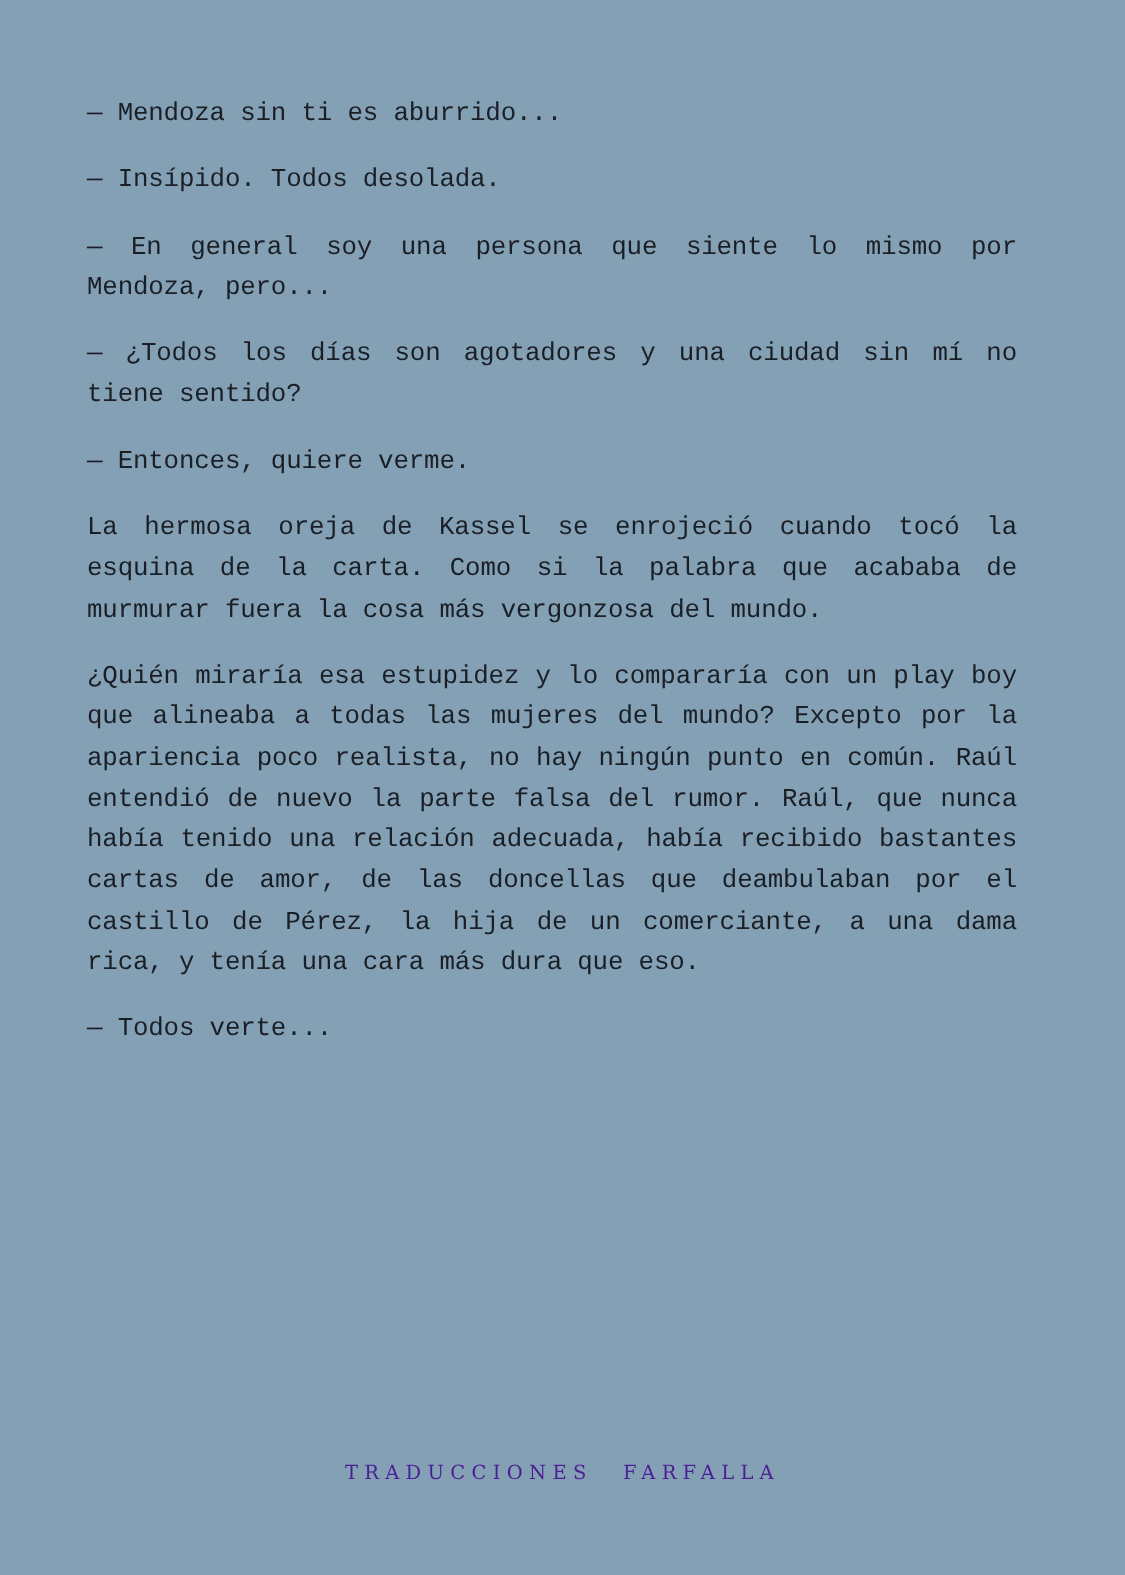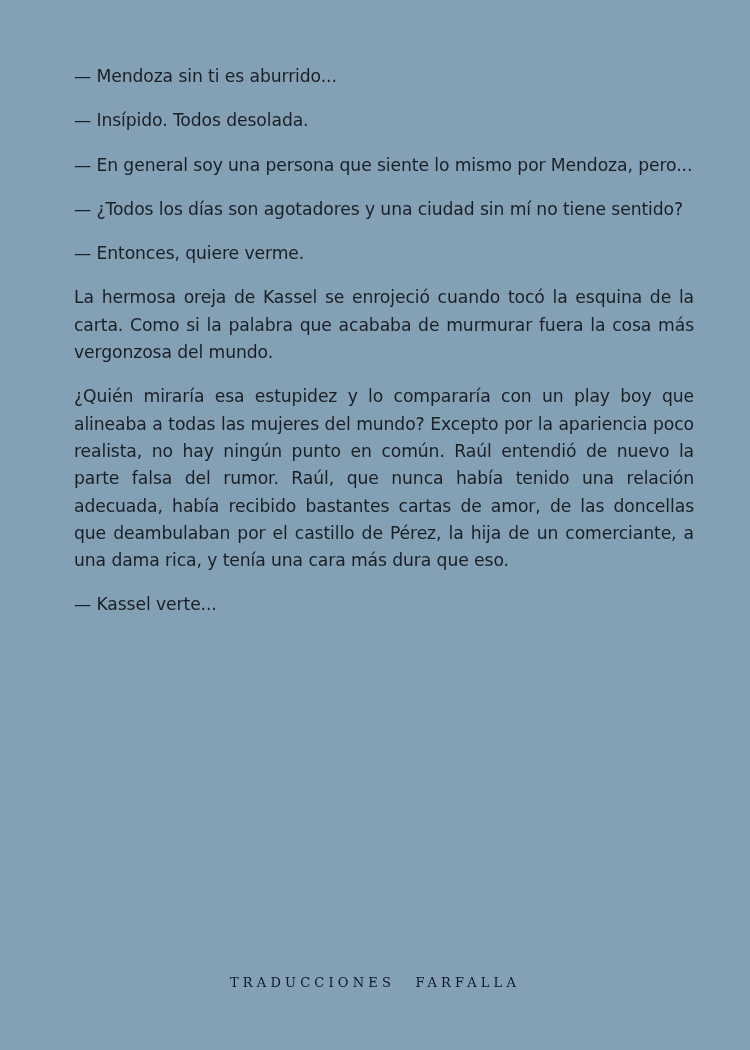--- a/index.html
+++ b/index.html
@@ -10,23 +10,24 @@
       width: 750px;
       height: 1050px;
       background: #84a0b5;
       position: relative;
       overflow: hidden;
       font-family: "DejaVu Sans", sans-serif;
       color: #1a1f26;
     }
     .page {
       position: absolute;
-      left: 74px;
+      left: 58px;
       top: 63px;
       width: 620px;
+      font-family: Liberation Mono, monospace;
     }
     .para {
       margin: 0 0 17px 0;
       font-size: 17.2px;
       line-height: 27.3px;
       text-align: justify;
       letter-spacing: -0.1px;
       word-spacing: 0px;
     }
     .para.short {
@@ -34,36 +35,36 @@
     }
     .footer {
       position: absolute;
       left: 0;
       width: 750px;
       top: 975px;
       text-align: center;
       font-family: "DejaVu Serif", serif;
       font-size: 13px;
       letter-spacing: 4.2px;
-      color: #0f172a;
+      color: #4c1d95;
     }
     .footer span.word {
       margin: 0 6px;
     }
   </style>
 </head>
 <body>
 
 <div class="page">
   <p class="para short">— Mendoza sin ti es aburrido...</p>
   <p class="para short">— Insípido. Todos desolada.</p>
   <p class="para">— En general soy una persona que siente lo mismo por Mendoza, pero...</p>
   <p class="para">— ¿Todos los días son agotadores y una ciudad sin mí no tiene sentido?</p>
   <p class="para short">— Entonces, quiere verme.</p>
   <p class="para">La hermosa oreja de Kassel se enrojeció cuando tocó la esquina de la carta. Como si la palabra que acababa de murmurar fuera la cosa más vergonzosa del mundo.</p>
   <p class="para">¿Quién miraría esa estupidez y lo compararía con un play boy que alineaba a todas las mujeres del mundo? Excepto por la apariencia poco realista, no hay ningún punto en común. Raúl entendió de nuevo la parte falsa del rumor. Raúl, que nunca había tenido una relación adecuada, había recibido bastantes cartas de amor, de las doncellas que deambulaban por el castillo de Pérez, la hija de un comerciante, a una dama rica, y tenía una cara más dura que eso.</p>
-  <p class="para short">— Kassel verte...</p>
+  <p class="para short">— Todos verte...</p>
 </div>
 
 <div class="footer">
   <span class="word">TRADUCCIONES</span>
   <span class="word">FARFALLA</span>
 </div>
 
 </body></html>

